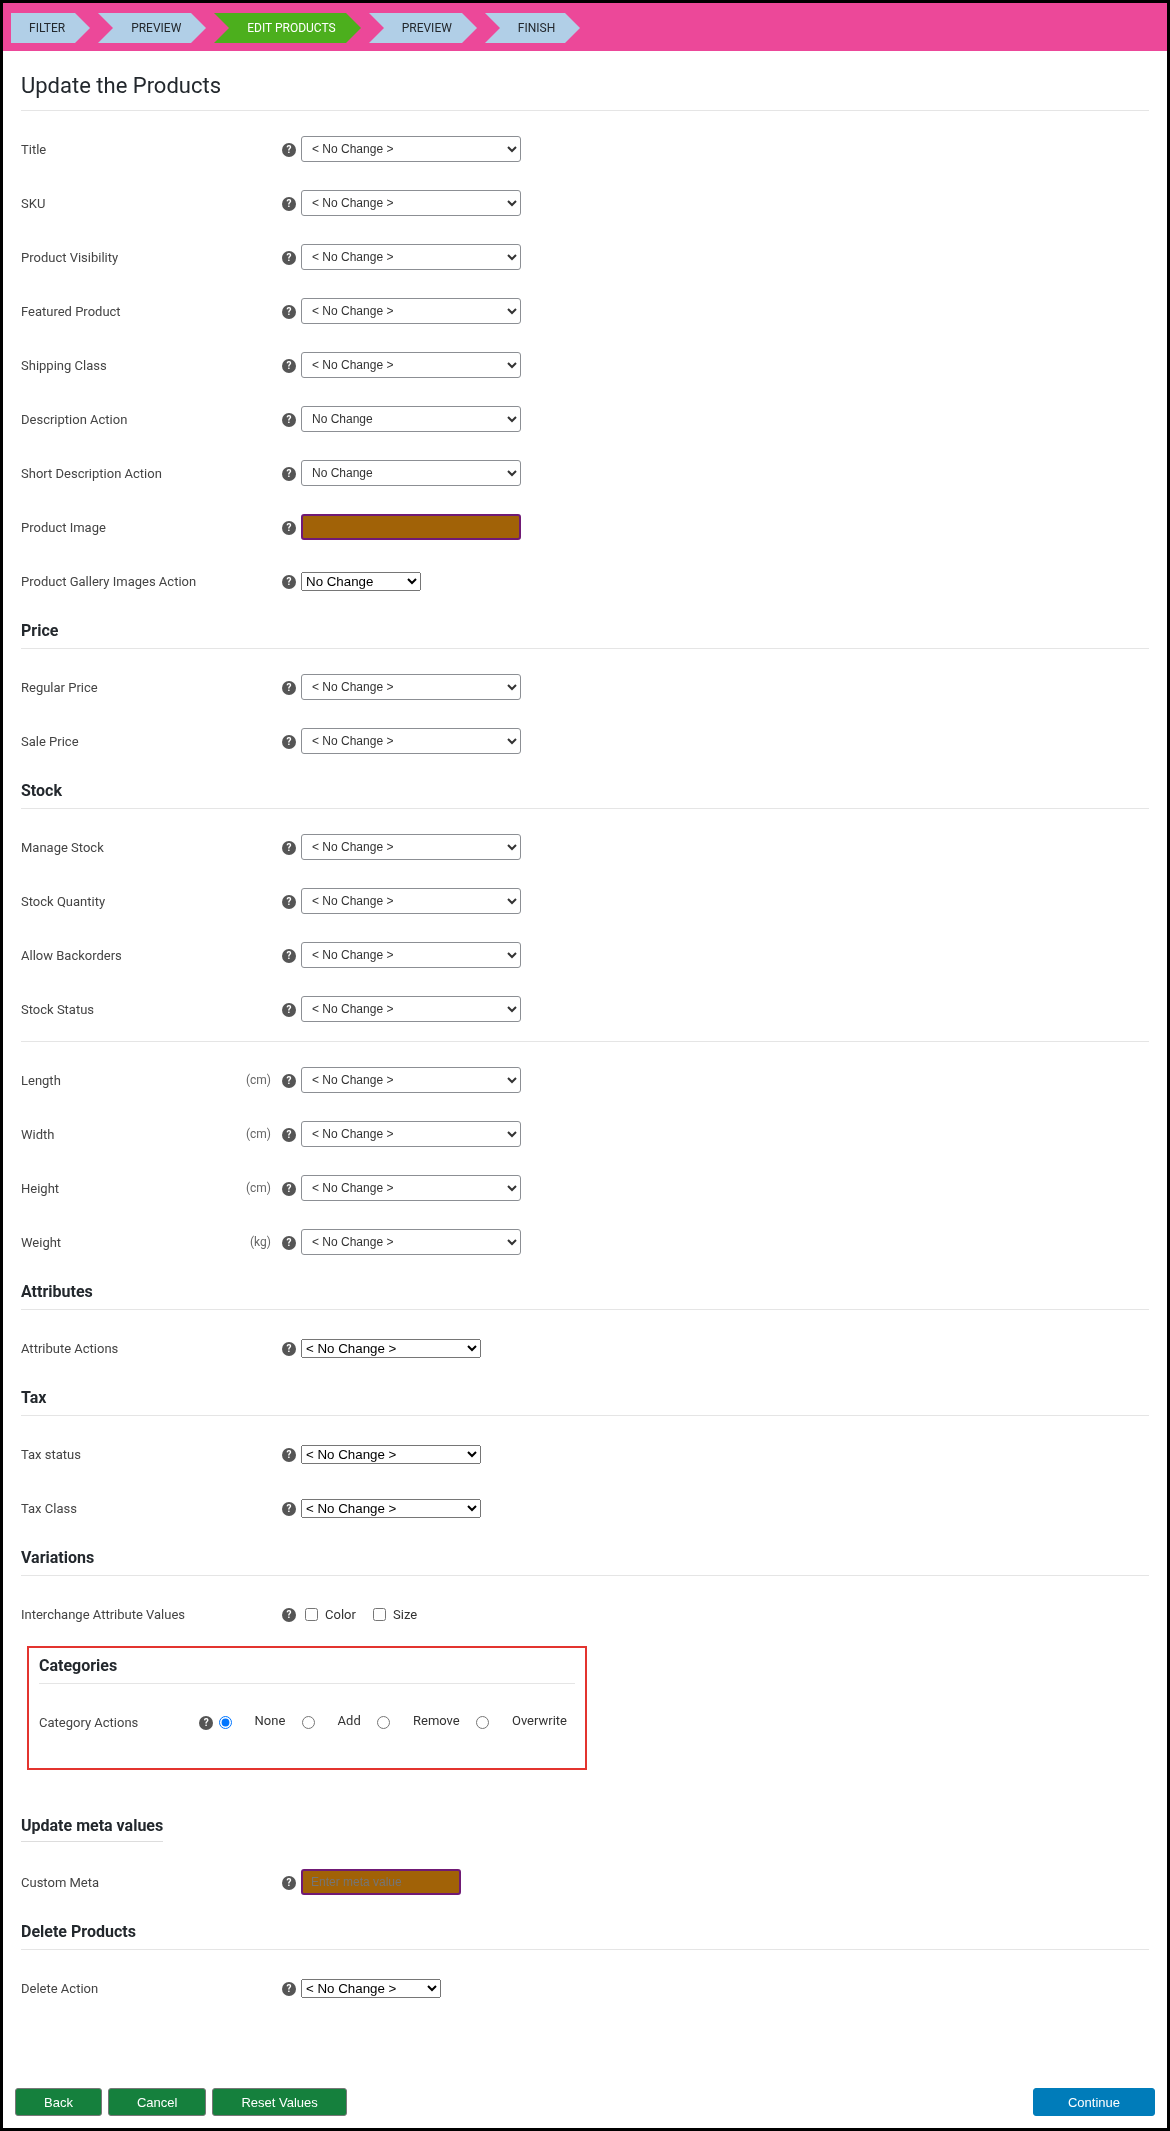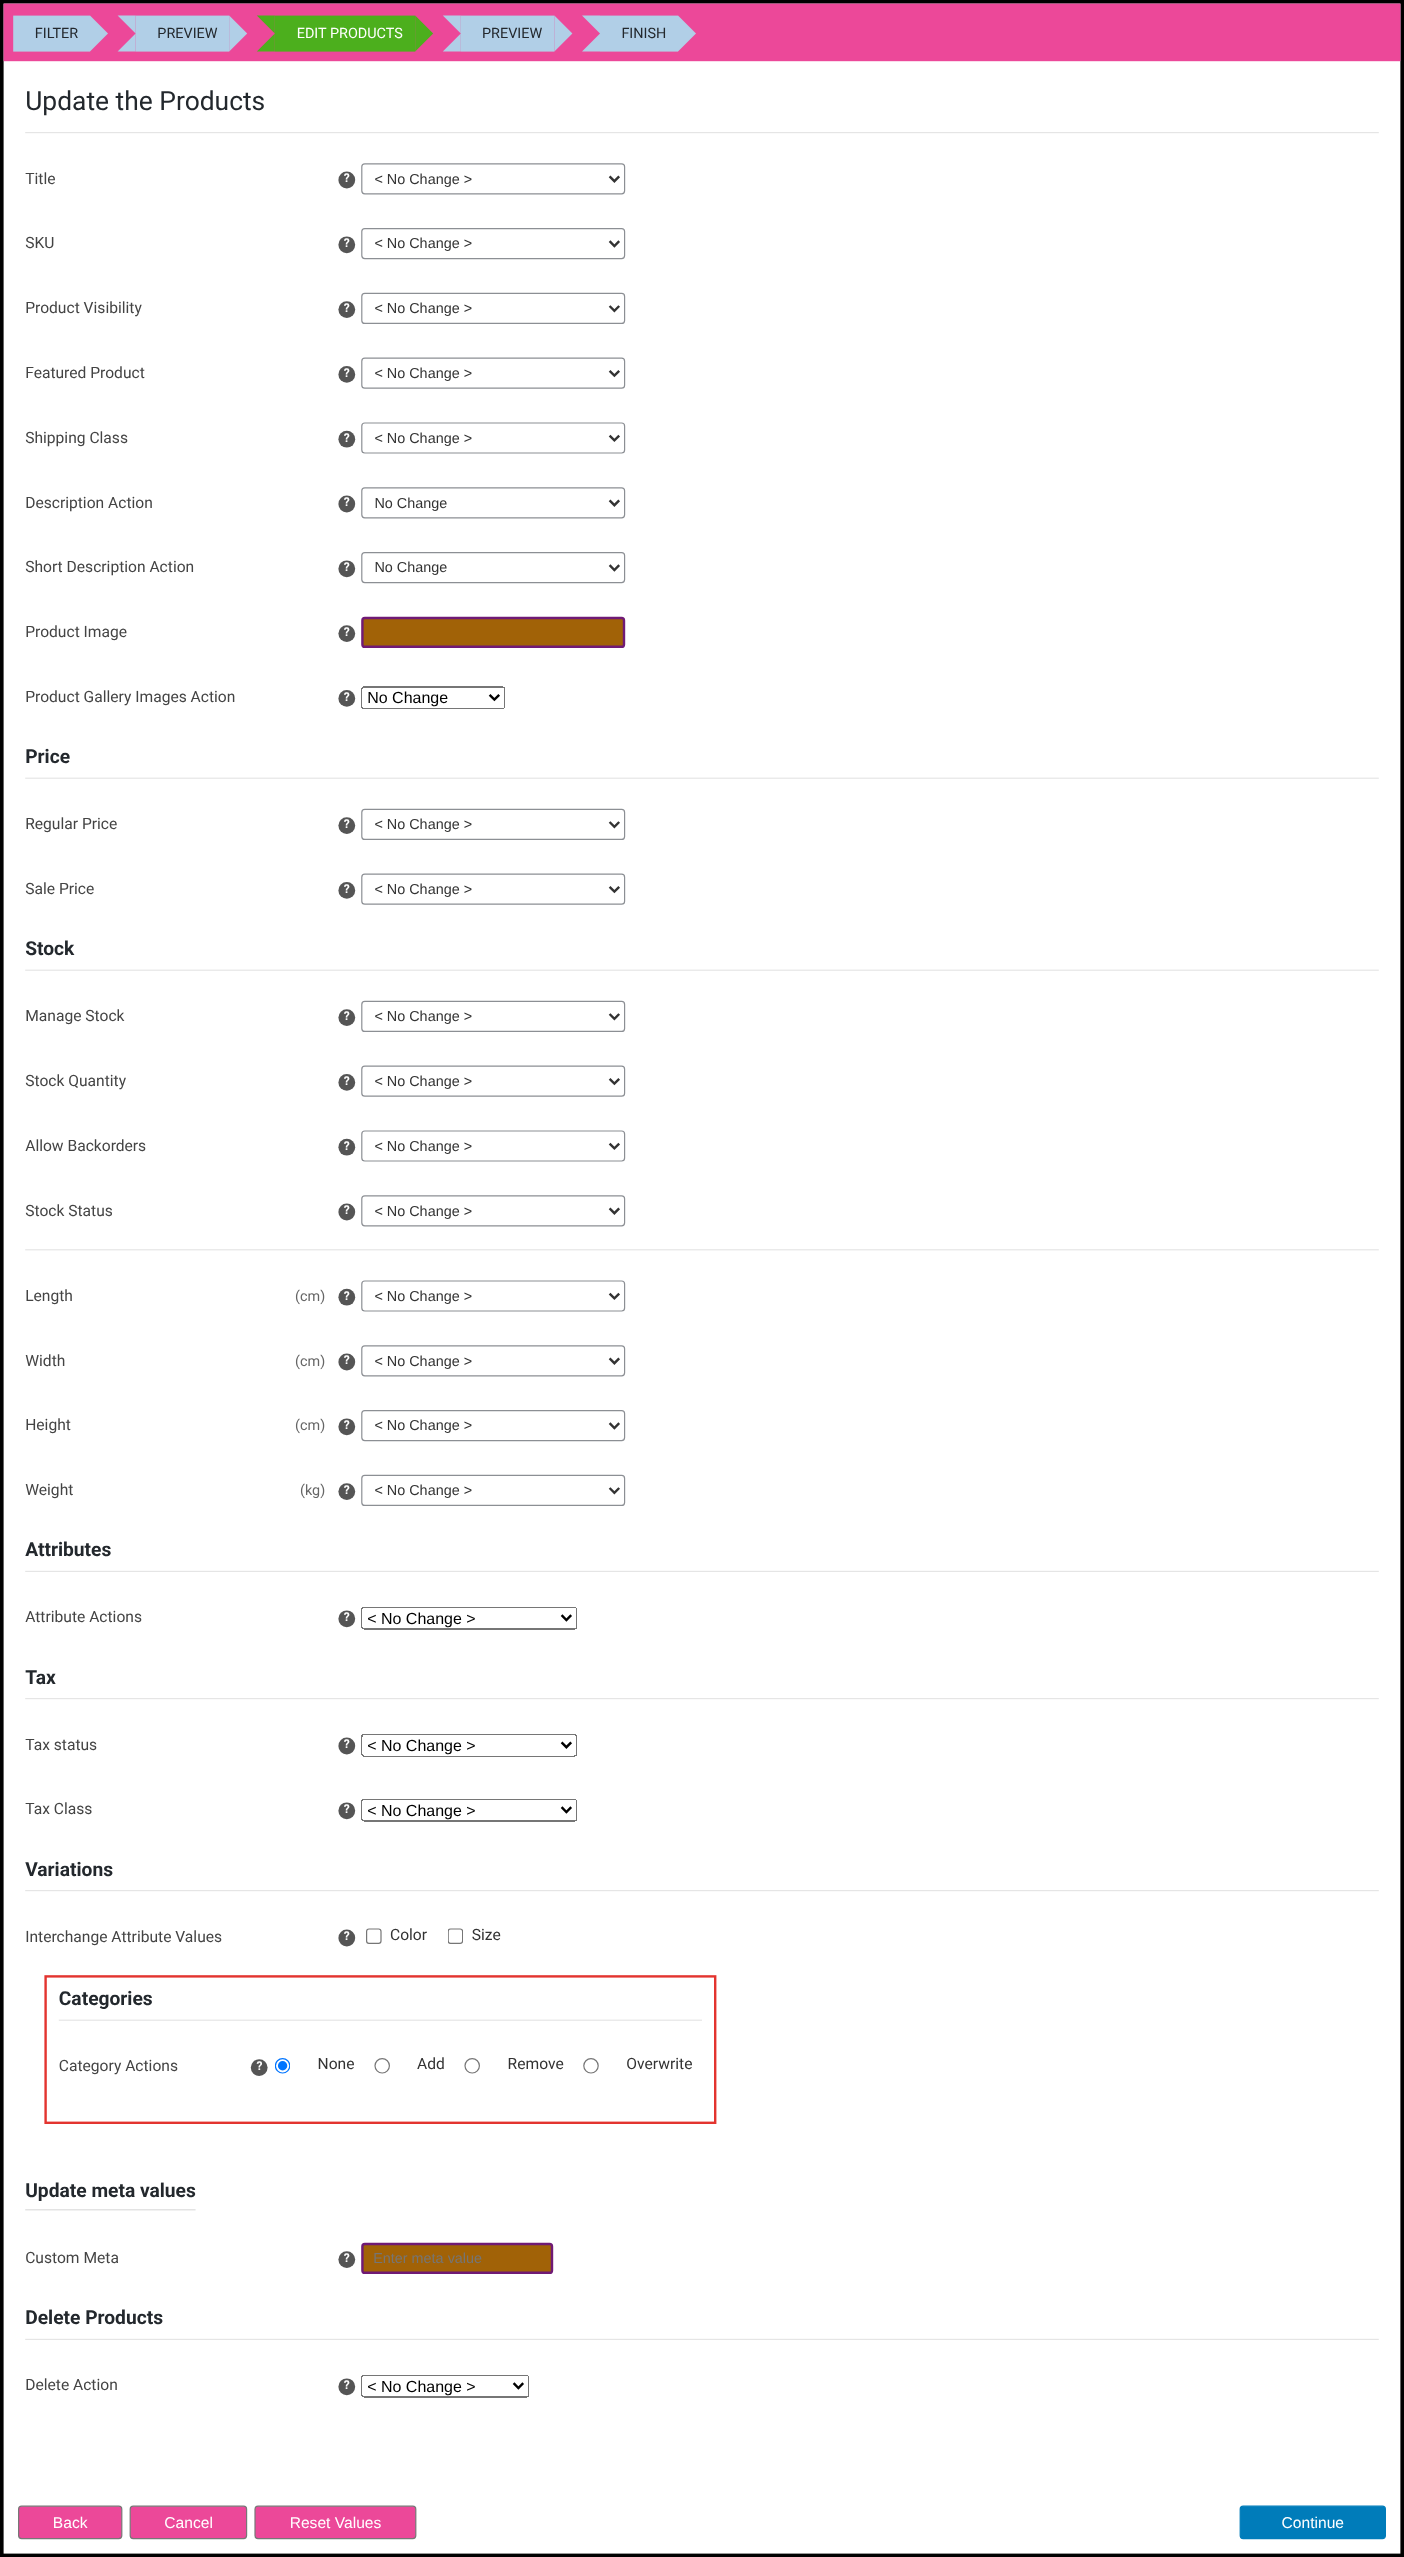--- a/index.html
+++ b/index.html
@@ -153,42 +153,42 @@
     padding-bottom: 6px;
     margin-bottom: 18px;
   }
 
   .checks label { font-size: 13px; color: #333; margin-right: 10px; display: inline-flex; align-items: center; gap: 4px;}
   .radios label { font-size: 13px; color: #333; margin-right: 8px; display: inline-flex; align-items: center; gap: 20px;}
 
   .highlight-box {
     border: 2px solid #e3342f;
     padding: 8px 10px 24px 10px;
-    margin: 8px 0 28px 16px;
+    margin: 8px 0 28px 6px;
     width: 560px;
   }
 
   .footer-bar {
     position: absolute;
     left: 12px; right: 12px; bottom: 12px;
     display: flex;
     gap: 6px;
     align-items: center;
   }
   .btn {
     height: 28px;
     padding: 0 28px;
     border: 1px solid #888;
     background: #8c8f94;
     color: #fff;
     font-size: 13px;
     border-radius: 3px;
     cursor: pointer;
   }
-  .btn.secondary { background: #ec4899; border-color: #777; }
+  .btn.secondary { background: #15803d; border-color: #777; }
   .btn.primary {
     background: #007cba;
     border-color: #007cba;
     color: #fff;
     margin-left: auto;
     padding: 0 34px;
   }
 </style>
 </head>
 <body>

